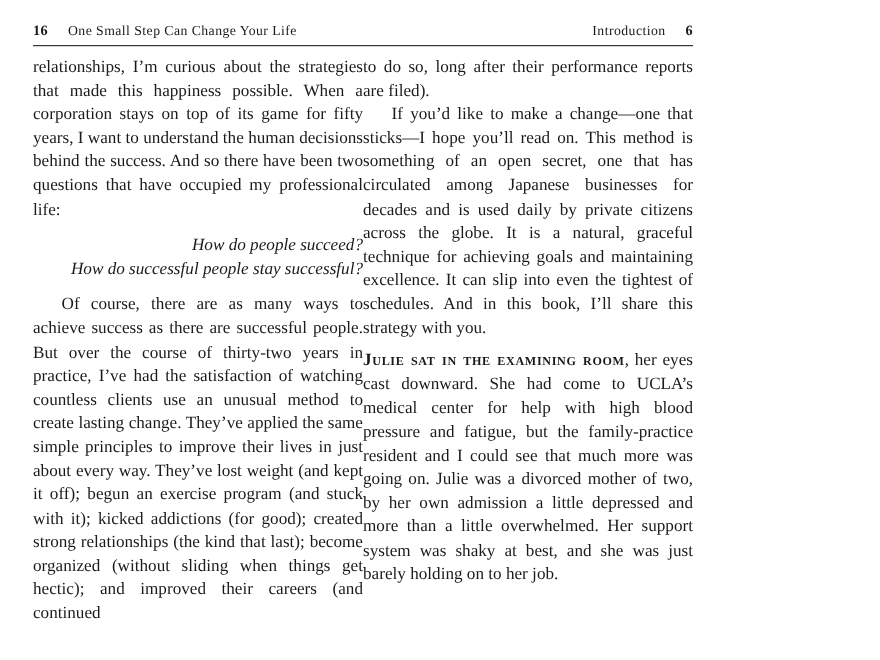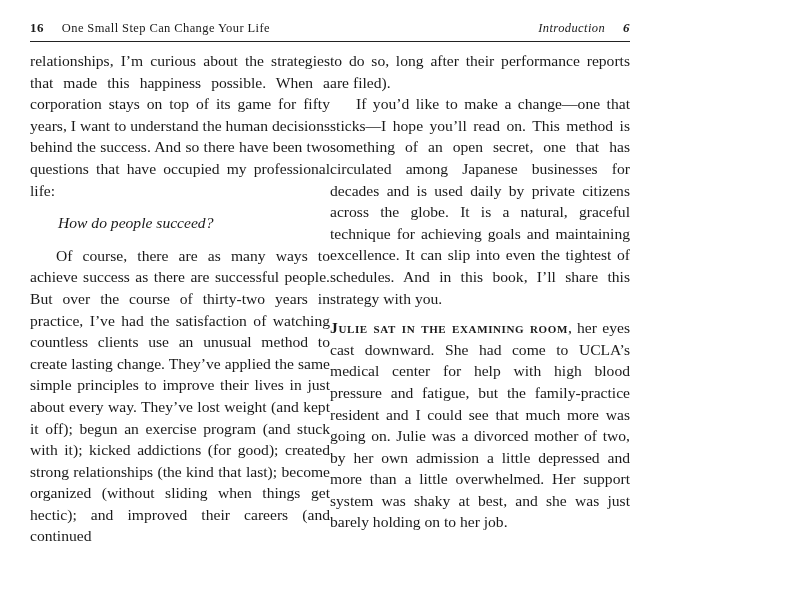--- a/index.html
+++ b/index.html
@@ -30,21 +30,20 @@
     display: flex;
     align-items: baseline;
     border-bottom: 1.4px solid #222222;
     padding-bottom: 5px;
     font-size: 12.5px;
     letter-spacing: 0.4px;
     white-space: nowrap;
   }
   .page-header.right {
     justify-content: flex-end;
-    font-style: italic;
   }
   .page-num {
     font-weight: bold;
     font-size: 13px;
   }
   .page-header.left .header-title { margin-left: 18px; }
   .page-header.right .page-num   { margin-left: 18px; }
 
   .page-body {
     margin-top: 8px;
@@ -55,21 +54,21 @@
   .para {
     margin: 0;
     padding: 0;
   }
   .para.indent {
     text-indent: 26px;
   }
   .quote-block {
     margin: 11px 0 11px 28px;
     font-style: italic;
-    text-align: left;
+    text-align: right;
   }
   .quote-line {
     white-space: nowrap;
   }
   .para.section-start {
     margin-top: 8px;
   }
   .smallcaps {
     font-variant: small-caps;
     letter-spacing: 0.6px;
@@ -83,20 +82,21 @@
 
   <div class="page">
     <div class="page-header left">
       <span class="page-num">16</span>
       <span class="header-title">One Small Step Can Change Your Life</span>
     </div>
     <div class="page-body">
         <p class="para">relationships, I’m curious about the strategies that made this happiness possible. When a corporation stays on top of its game for fifty years, I want to understand the human decisions behind the success. And so there have been two questions that have occupied my professional life:</p>
         <div class="quote-block">
           <div class="quote-line">How do people succeed?</div>
+          <div class="quote-line">How do successful people stay successful?</div>
         </div>
         <p class="para indent">Of course, there are as many ways to achieve success as there are successful people. But over the course of thirty-two years in practice, I’ve had the satisfaction of watching countless clients use an unusual method to create lasting change. They’ve applied the same simple principles to improve their lives in just about every way. They’ve lost weight (and kept it off); begun an exercise program (and stuck with it); kicked addictions (for good); created strong relationships (the kind that last); become organized (without sliding when things get hectic); and improved their careers (and continued</p>
       </div>
   </div>
 
   <div class="page">
     <div class="page-header right">
       <span class="header-title">Introduction</span>
       <span class="page-num">6</span>
     </div>

